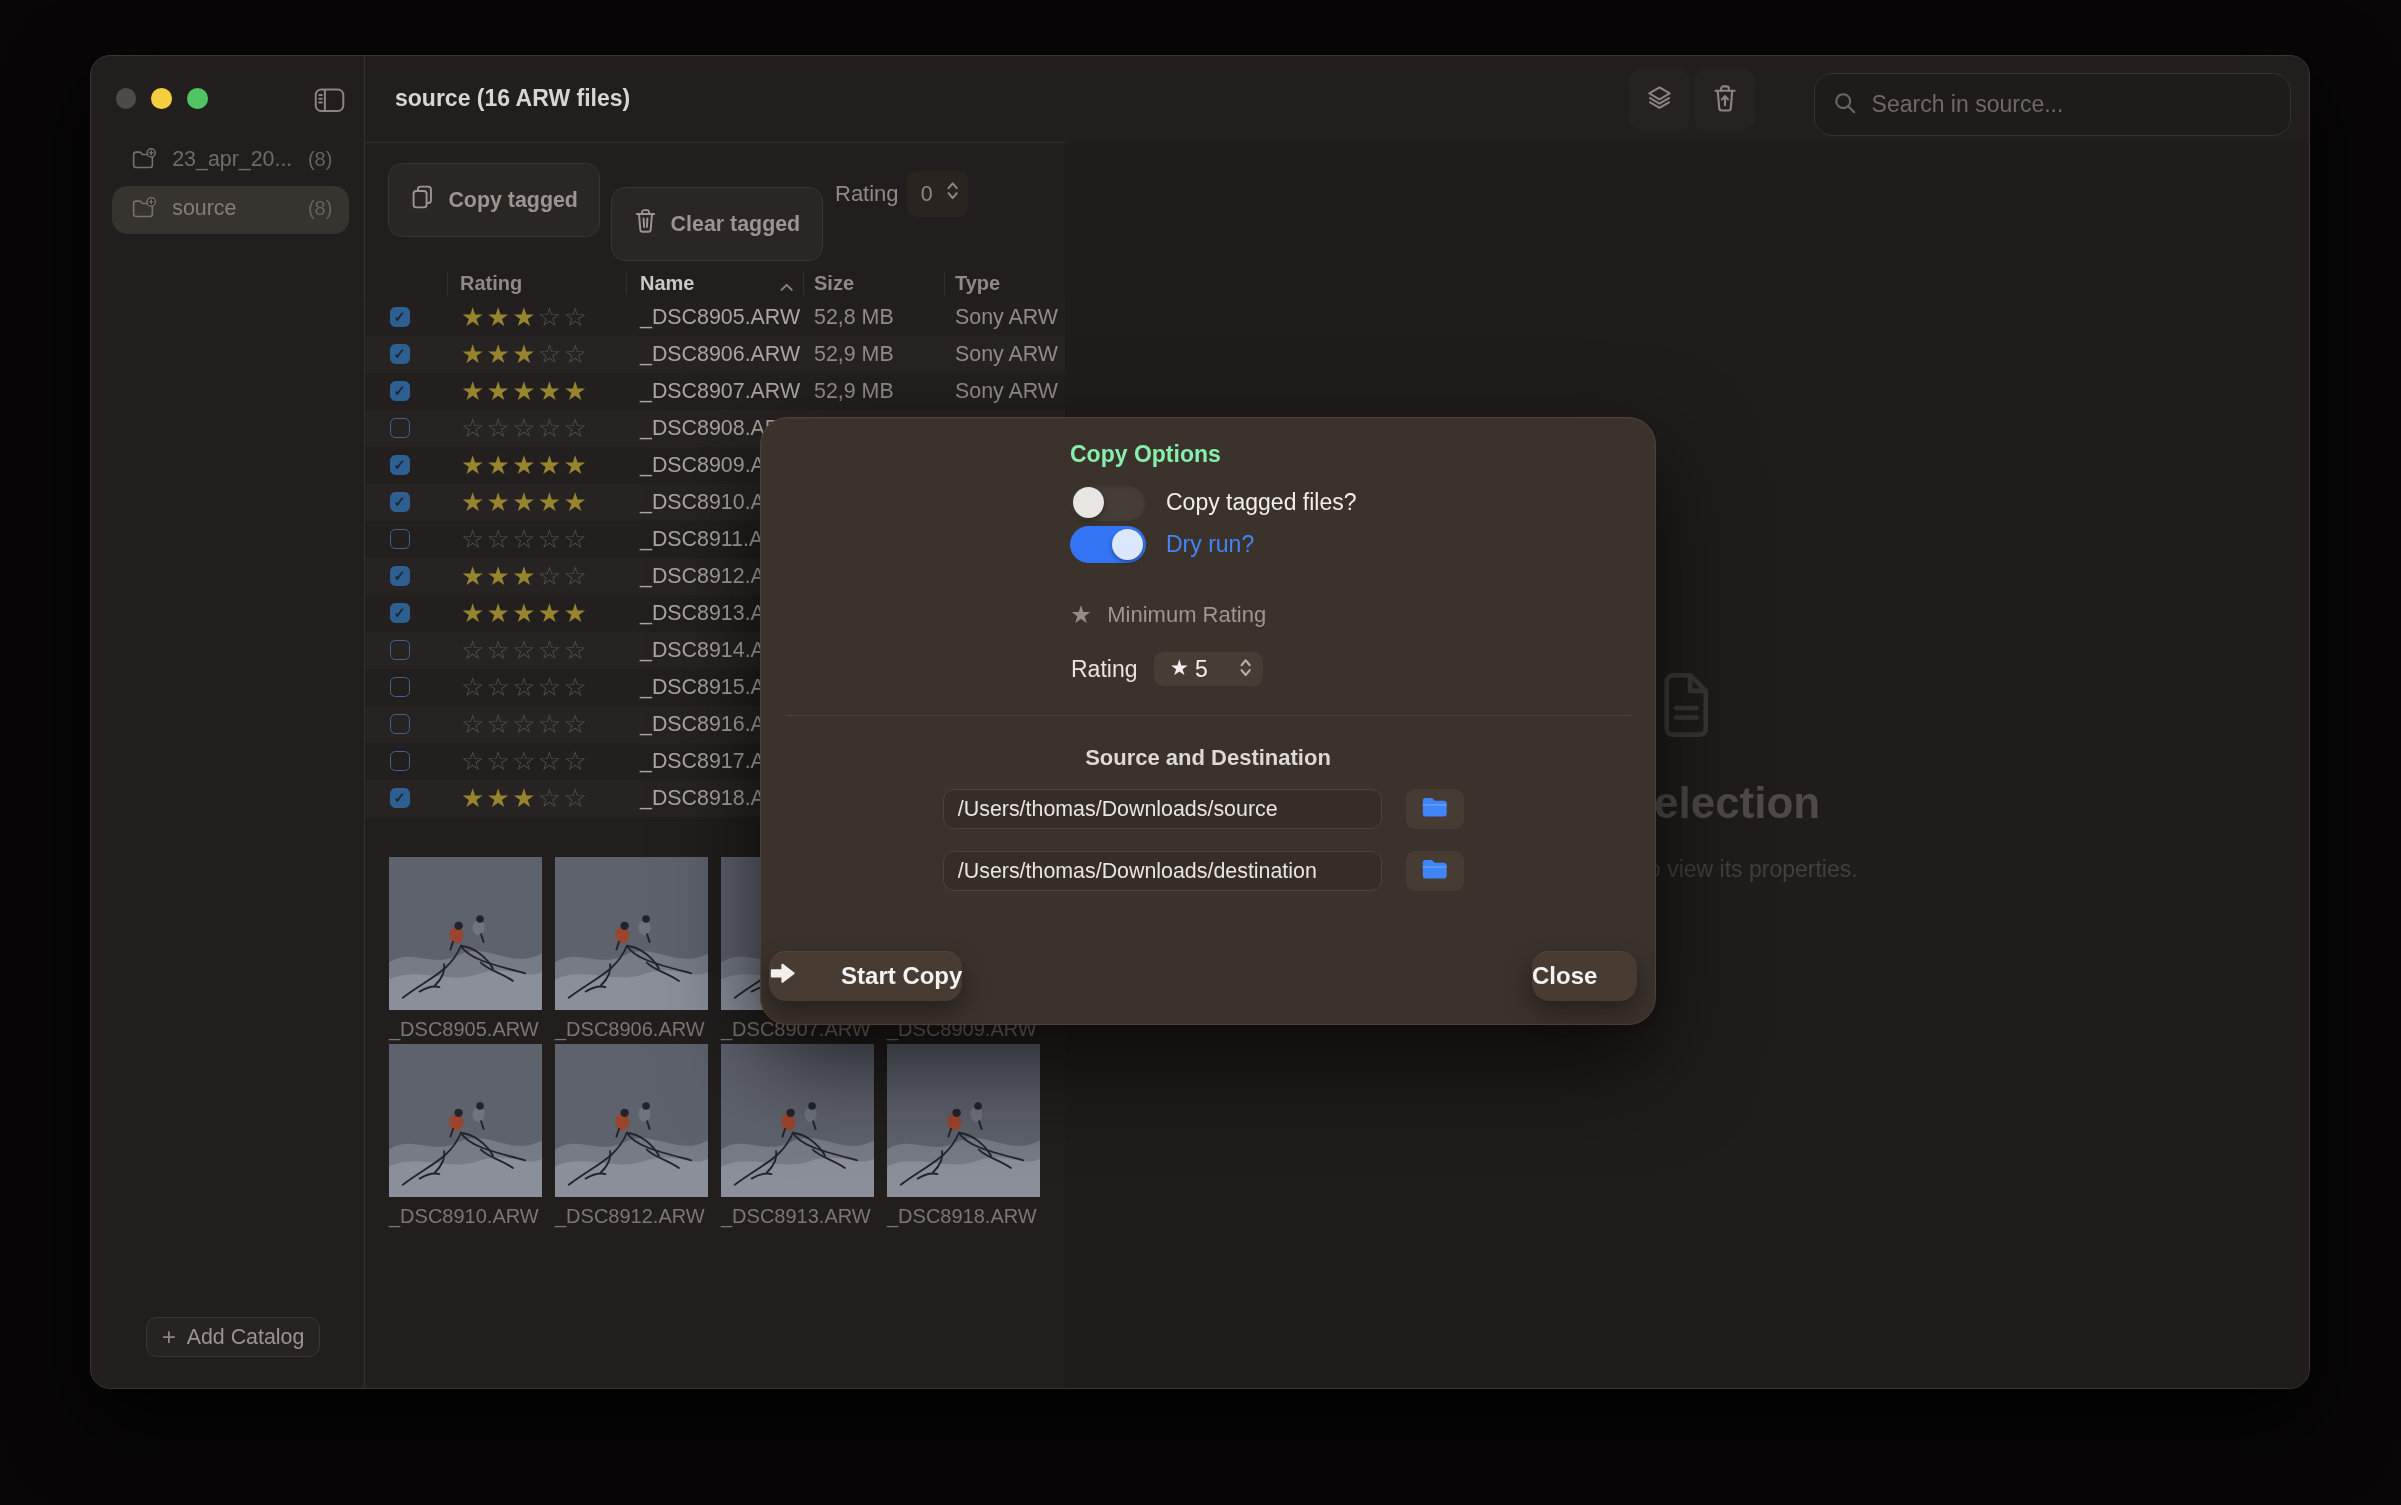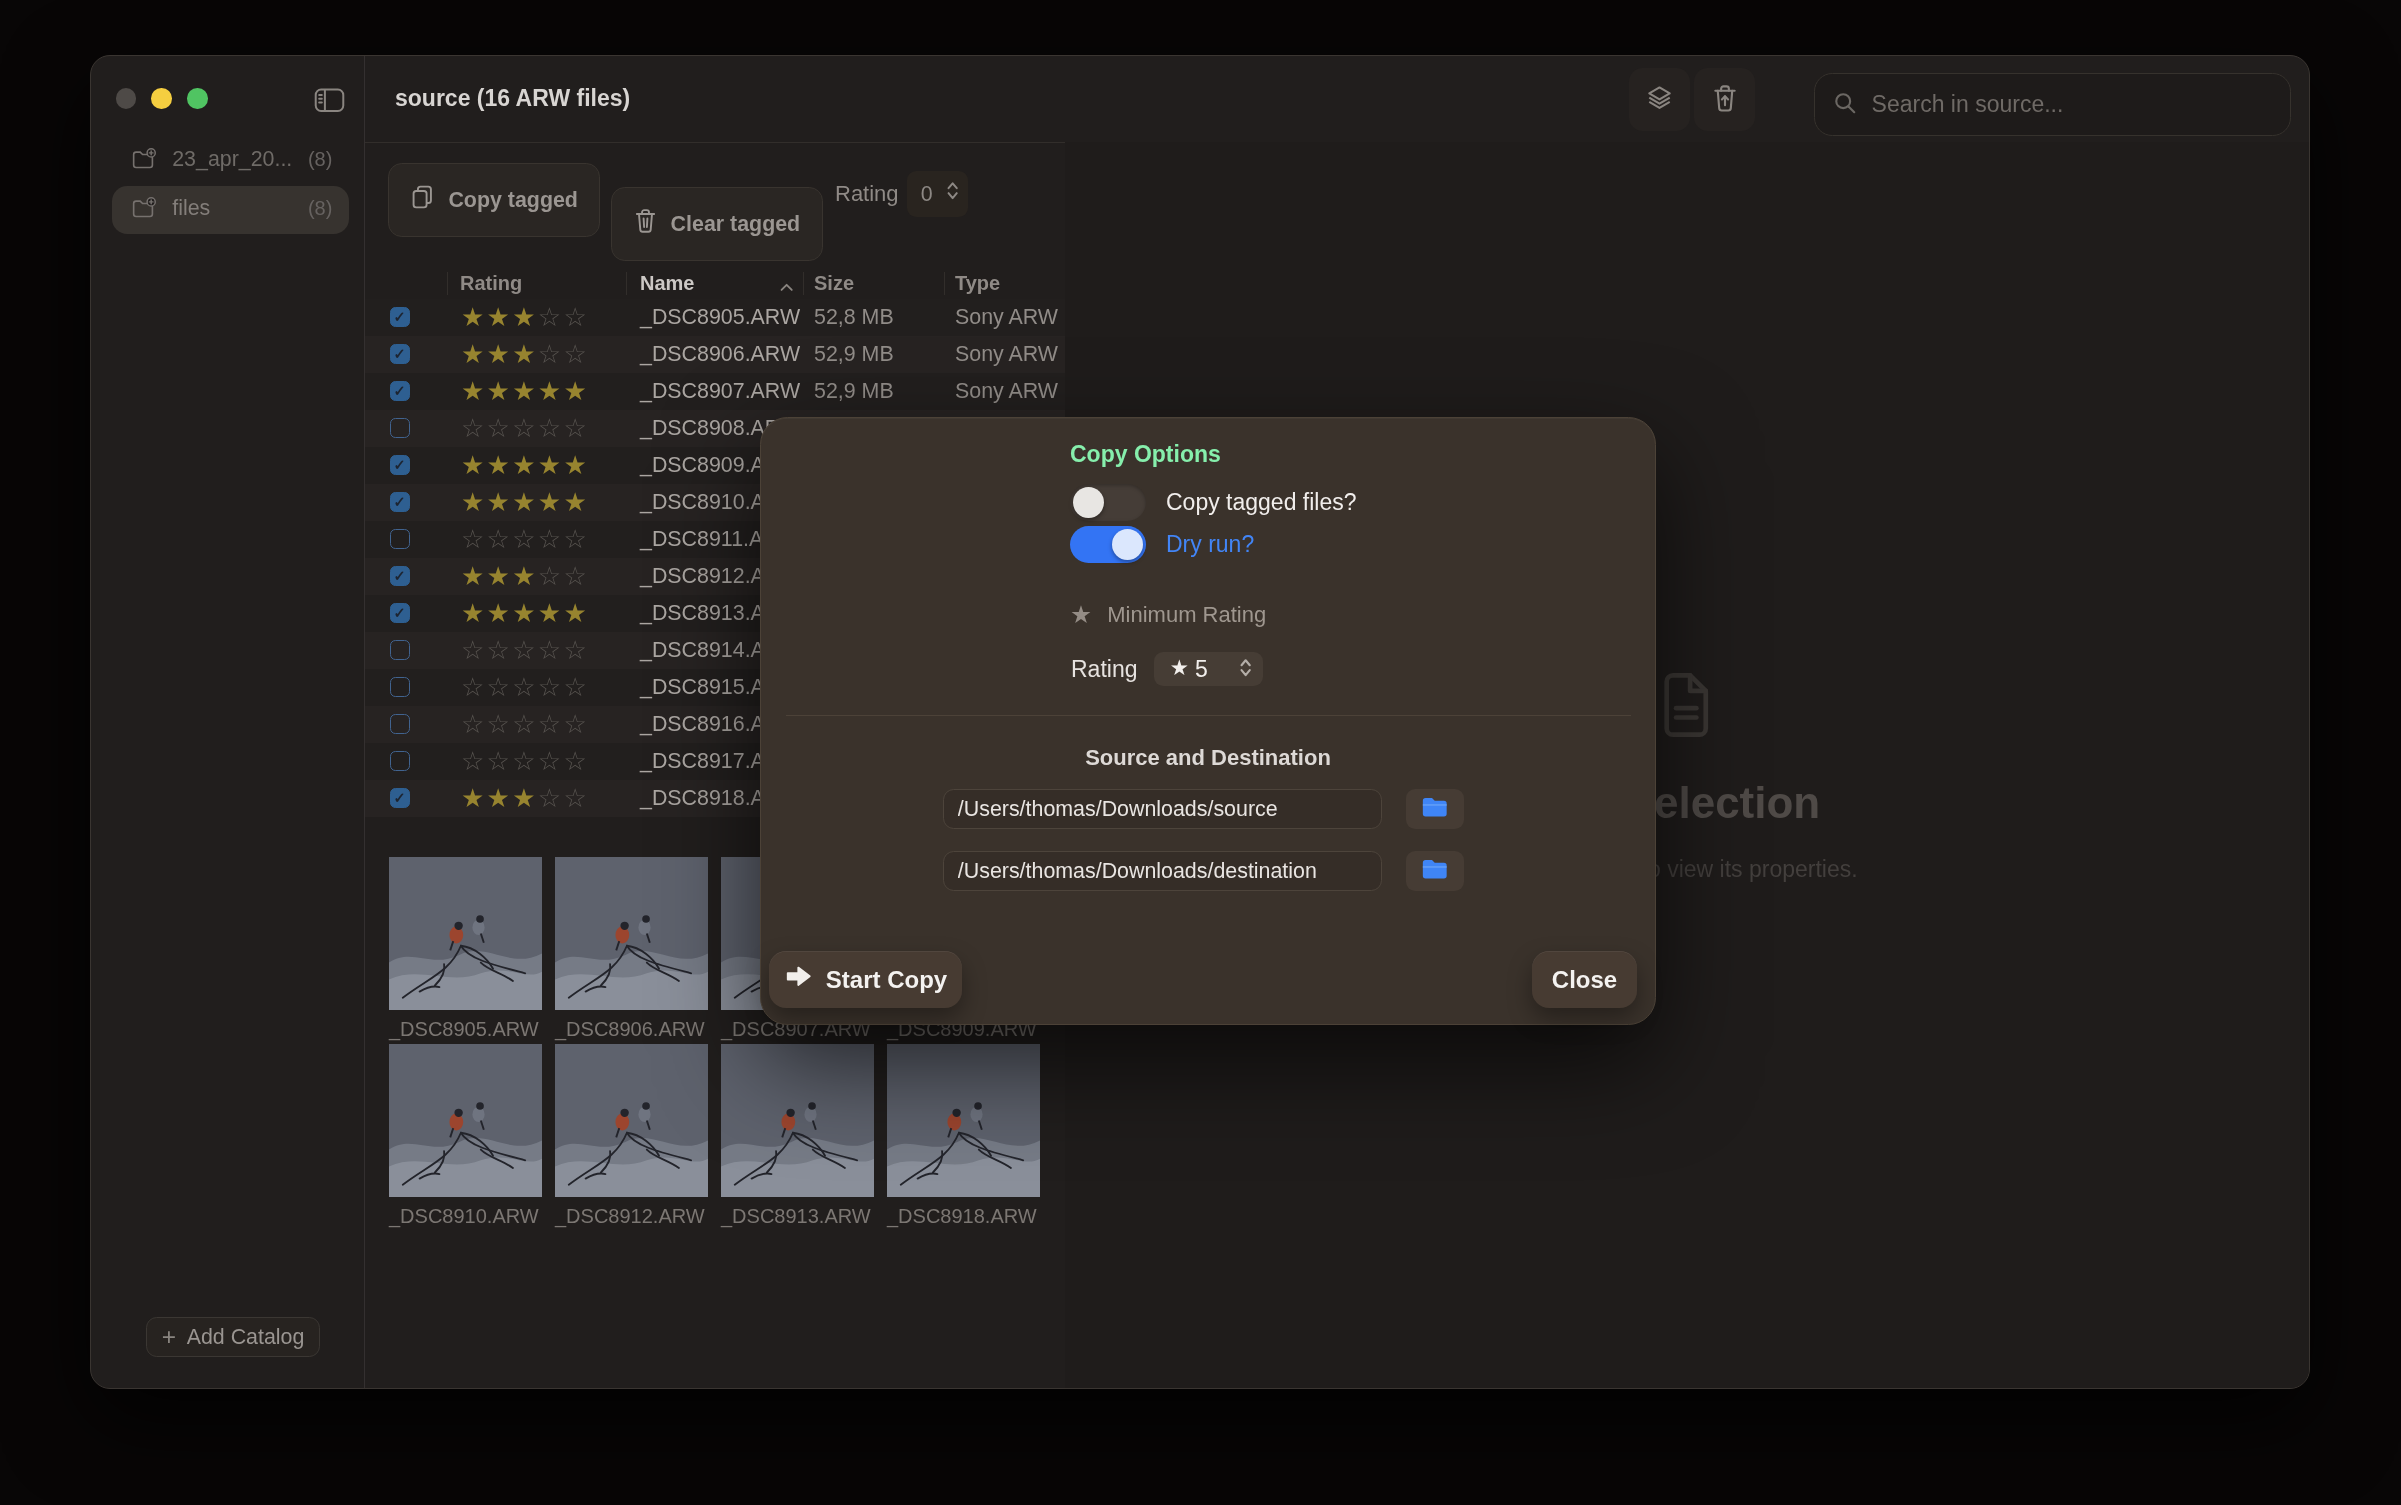--- a/index.html
+++ b/index.html
@@ -117,23 +117,23 @@
   .dlg-divider { position:absolute; left:24.5px; right:24.5px; top:297px; height:0.8px; background:#4c4238; }
   .dlg-section { position:absolute; left:0; right:0; top:327px; text-align:center;
     font-size:22px; font-weight:600; color:#ddd9d6; }
   .path-input { position:absolute; left:182px; width:439px; height:40px; border-radius:10.7px;
     background:#352d27; border:1.1px solid #4d443b; color:#e9e5e2; font-size:21.4px;
     font-family:"Liberation Sans",sans-serif; padding:0 13.8px; outline:none; }
   .pi-1 { top:371px; } .pi-2 { top:433px; }
   .folder-btn { position:absolute; left:645px; width:58px; height:40px; border-radius:9.2px; background:#463c34;
     display:flex; align-items:center; justify-content:center; }
   .fb-1 { top:371px; } .fb-2 { top:433px; }
-  .dlg-btn { position:absolute; top:533px; height:57px; border-radius:17px; background:#473b32;
+  .dlg-btn { position:absolute; top:533px; height:50px; border-radius:17px; background:#473b32;
     box-shadow:0 10.7px 23px rgba(0,0,0,.35), inset 0 0.8px 0 rgba(255,255,255,.08);
-    display:flex; align-items:center; justify-content:center; gap:13.8px;
+    display:flex; align-items:center; justify-content:space-between; gap:13.8px;
     color:#f4f2f0; font-size:24px; font-weight:700; }
   .btn-start { left:8.4px; width:193px; }
   .btn-close { left:771px; width:105px; }
 </style>
 </head>
 <body>
 
 <svg width="0" height="0" style="position:absolute">
   <defs>
     <g id="bird-photo">
@@ -191,21 +191,21 @@
 
   <div class="sb-item selected" style="top: 130px;">
     <span class="icon">
       <svg viewBox="0 0 30 27" width="24.5" height="22" fill="none" stroke="currentColor" stroke-width="2">
         <path d="M2 8 V21 a3 3 0 0 0 3 3 h17 a3 3 0 0 0 3 -3 V11 a3 3 0 0 0 -3 -3 h-9 l-3 -3 H5 a3 3 0 0 0 -3 3 Z"></path>
         <circle cx="23.5" cy="6" r="5" fill="#211e1d" stroke="currentColor" stroke-width="1.8"></circle>
         <line x1="23.5" y1="3.8" x2="23.5" y2="8.2" stroke-linecap="round" stroke-width="1.8"></line>
         <line x1="21.3" y1="6" x2="25.7" y2="6" stroke-linecap="round" stroke-width="1.8"></line>
       </svg>
     </span>
-    <span class="lbl">files</span>
+    <span class="lbl">source</span>
     <span class="count">(8)</span>
   </div>
 </div>
     <div class="add-catalog">
       <span class="plus">+</span>
       <span>Add Catalog</span>
     </div>
   </div>
 
   <div class="page-title">source (16 ARW files)</div>

